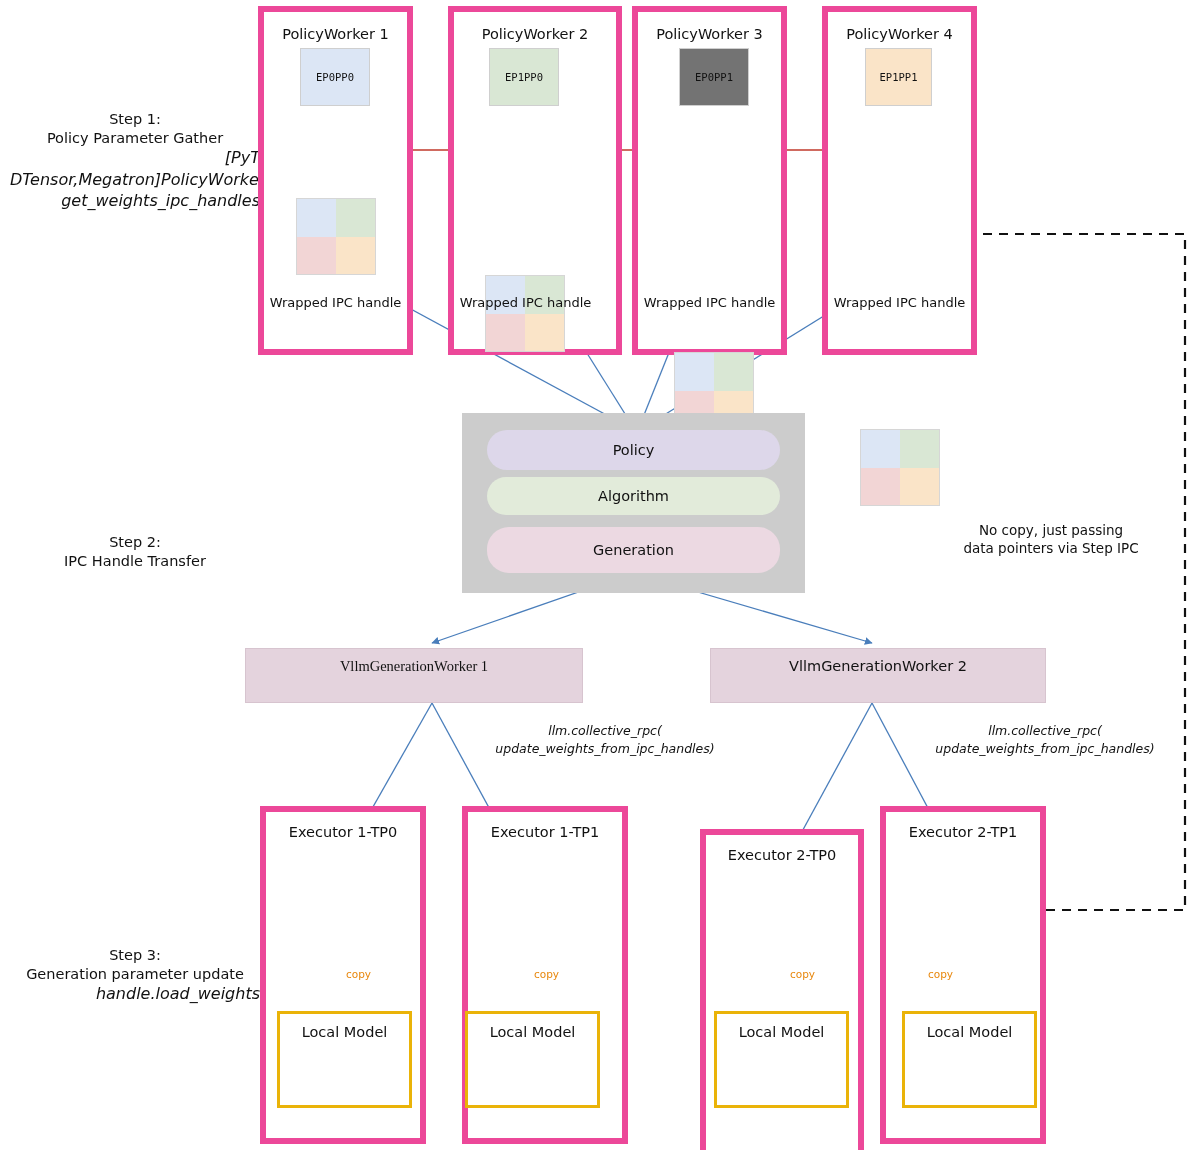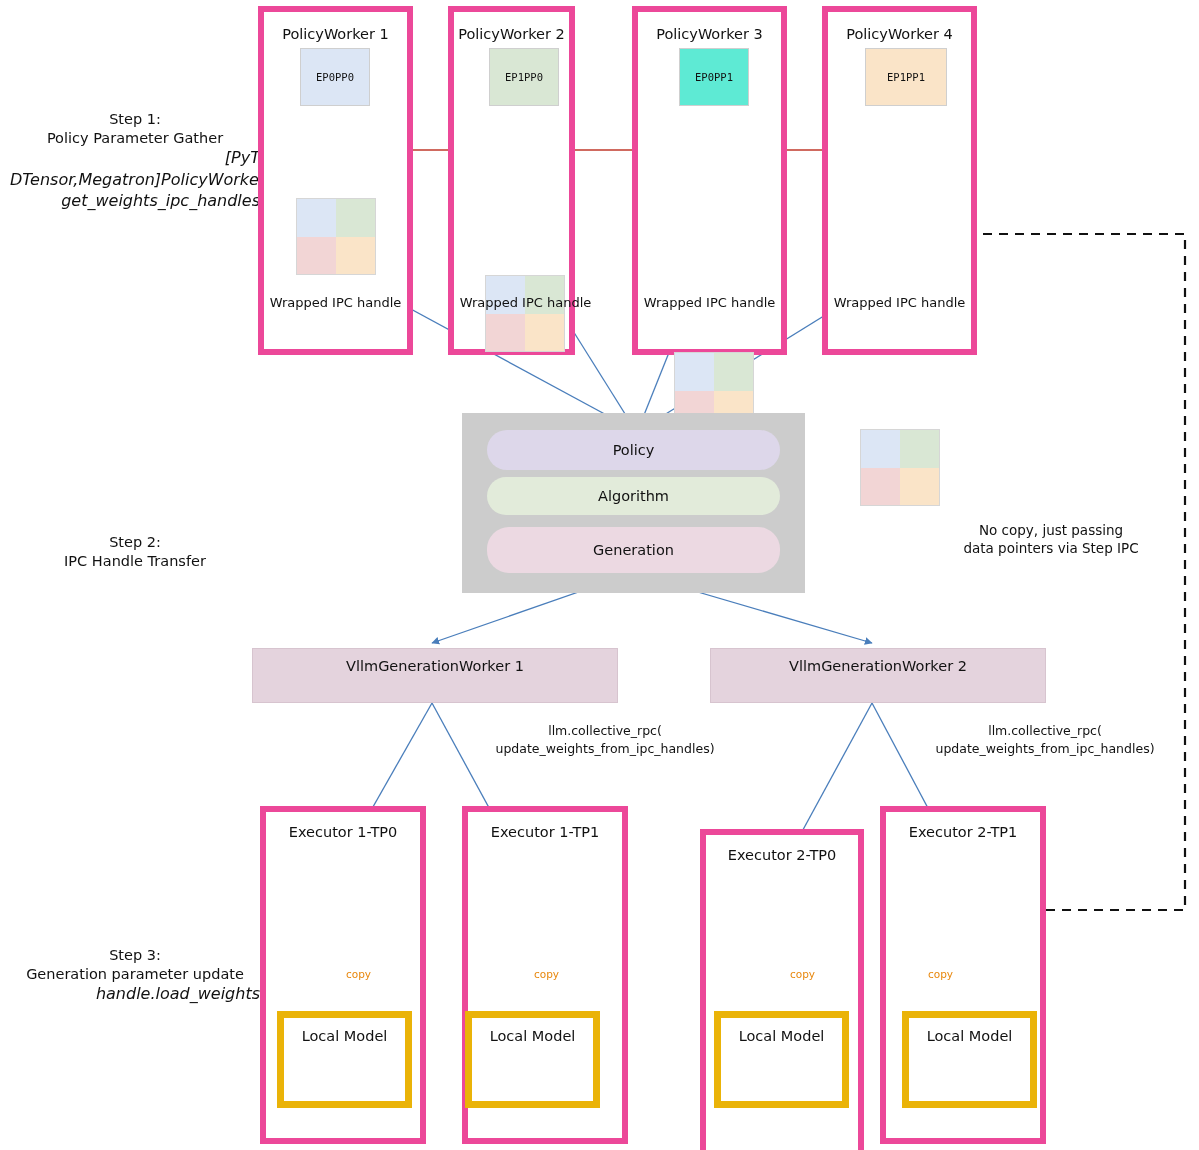--- a/index.html
+++ b/index.html
@@ -78,20 +78,21 @@
     position: absolute;
     text-align: center;
     font-size: 13.5px;
     color: #111111;
     line-height: 1.35;
   }
   .rpc-label {
     position: absolute;
     text-align: center;
     font-size: 12.5px;
+    font-style: italic;
     color: #111111;
     line-height: 1.4;
     white-space: nowrap;
   }
   .copy-label {
     position: absolute;
     font-size: 10.5px;
     color: #e8870c;
   }
 
@@ -119,21 +120,21 @@
     align-items: flex-start;
     justify-content: center;
     padding-top: 9px;
     font-size: 14.5px;
     color: #111111;
   }
 
   
   .local-model {
     position: absolute;
-    border: 7px solid #eab308;
+    border: 3px solid #eab308;
     background: #ffffff;
     box-sizing: border-box;
   }
 
   svg.overlay {
     position: absolute;
     left: 0; top: 0;
     width: 1199px;
     height: 1150px;
     pointer-events: none;
@@ -230,52 +231,52 @@
     <span>EP0PP0</span>
   </div>
   <div class="abs quad" style="left:296px; top:198px; width:80px; height:77px;">
     <span style="background:#dce6f5;"></span>
       <span style="background:#d9e7d4;"></span>
     <span style="background:#f2d5d5;"></span>
       <span style="background:#fae4c8;"></span>
   </div>
   <div class="abs" style="left:258px; top:295px; width:155px; text-align:center; font-size:13px; color:#111;">Wrapped IPC handle</div>
 
-  <div class="abs worker-box" style="left:448px; top:6px; width:127px; height:349px;">
+  <div class="abs worker-box" style="left:448px; top:6px; width:174px; height:349px;">
     <div class="box-title" style="top:14px;">PolicyWorker 2</div>
   </div>
   <div class="abs ep-tile" style="left:489px; top:48px; width:70px; height:58px; background:#d9e7d4;">
     <span>EP1PP0</span>
   </div>
   <div class="abs quad" style="left:485px; top:198px; width:80px; height:77px;">
     <span style="background:#dce6f5;"></span>
       <span style="background:#d9e7d4;"></span>
     <span style="background:#f2d5d5;"></span>
       <span style="background:#fae4c8;"></span>
   </div>
   <div class="abs" style="left:448px; top:295px; width:155px; text-align:center; font-size:13px; color:#111;">Wrapped IPC handle</div>
 
   <div class="abs worker-box" style="left:632px; top:6px; width:155px; height:349px;">
     <div class="box-title" style="top:14px;">PolicyWorker 3</div>
   </div>
-  <div class="abs ep-tile" style="left:679px; top:48px; width:70px; height:58px; background:#5eead4;">
+  <div class="abs ep-tile" style="left:679px; top:48px; width:70px; height:58px; background:#737373;">
     <span>EP0PP1</span>
   </div>
   <div class="abs quad" style="left:674px; top:198px; width:80px; height:77px;">
     <span style="background:#dce6f5;"></span>
       <span style="background:#d9e7d4;"></span>
     <span style="background:#f2d5d5;"></span>
       <span style="background:#fae4c8;"></span>
   </div>
   <div class="abs" style="left:632px; top:295px; width:155px; text-align:center; font-size:13px; color:#111;">Wrapped IPC handle</div>
 
   <div class="abs worker-box" style="left:822px; top:6px; width:155px; height:349px;">
     <div class="box-title" style="top:14px;">PolicyWorker 4</div>
   </div>
-  <div class="abs ep-tile" style="left:865px; top:48px; width:82px; height:58px; background:#fae4c8;">
+  <div class="abs ep-tile" style="left:865px; top:48px; width:67px; height:58px; background:#fae4c8;">
     <span>EP1PP1</span>
   </div>
   <div class="abs quad" style="left:860px; top:198px; width:80px; height:77px;">
     <span style="background:#dce6f5;"></span>
       <span style="background:#d9e7d4;"></span>
     <span style="background:#f2d5d5;"></span>
       <span style="background:#fae4c8;"></span>
   </div>
   <div class="abs" style="left:822px; top:295px; width:155px; text-align:center; font-size:13px; color:#111;">Wrapped IPC handle</div>
 
@@ -288,21 +289,21 @@
   </div>
   <div class="pill" style="left:487px; top:527px; width:293px; height:46px; background:#ecd9e2;">
     <span>Generation</span>
   </div>
 
   <div class="note" style="left:920px; top:521px; width:262px;">
     <div>No copy, just passing</div>
     <div>data pointers via Step IPC</div>
   </div>
 
-  <div class="vllm-bar" style="left:252px; top:648px; width:366px; height:55px;">
+  <div class="vllm-bar" style="left:245px; top:648px; width:338px; height:55px;font-family:Liberation Serif, serif;">
     <span>VllmGenerationWorker 1</span>
   </div>
   <div class="vllm-bar" style="left:710px; top:648px; width:336px; height:55px;">
     <span>VllmGenerationWorker 2</span>
   </div>
 
   <div class="rpc-label" style="left:440px; top:722px; width:330px;">
     <div>llm.collective_rpc(</div>
     <div>update_weights_from_ipc_handles)</div>
   </div>

